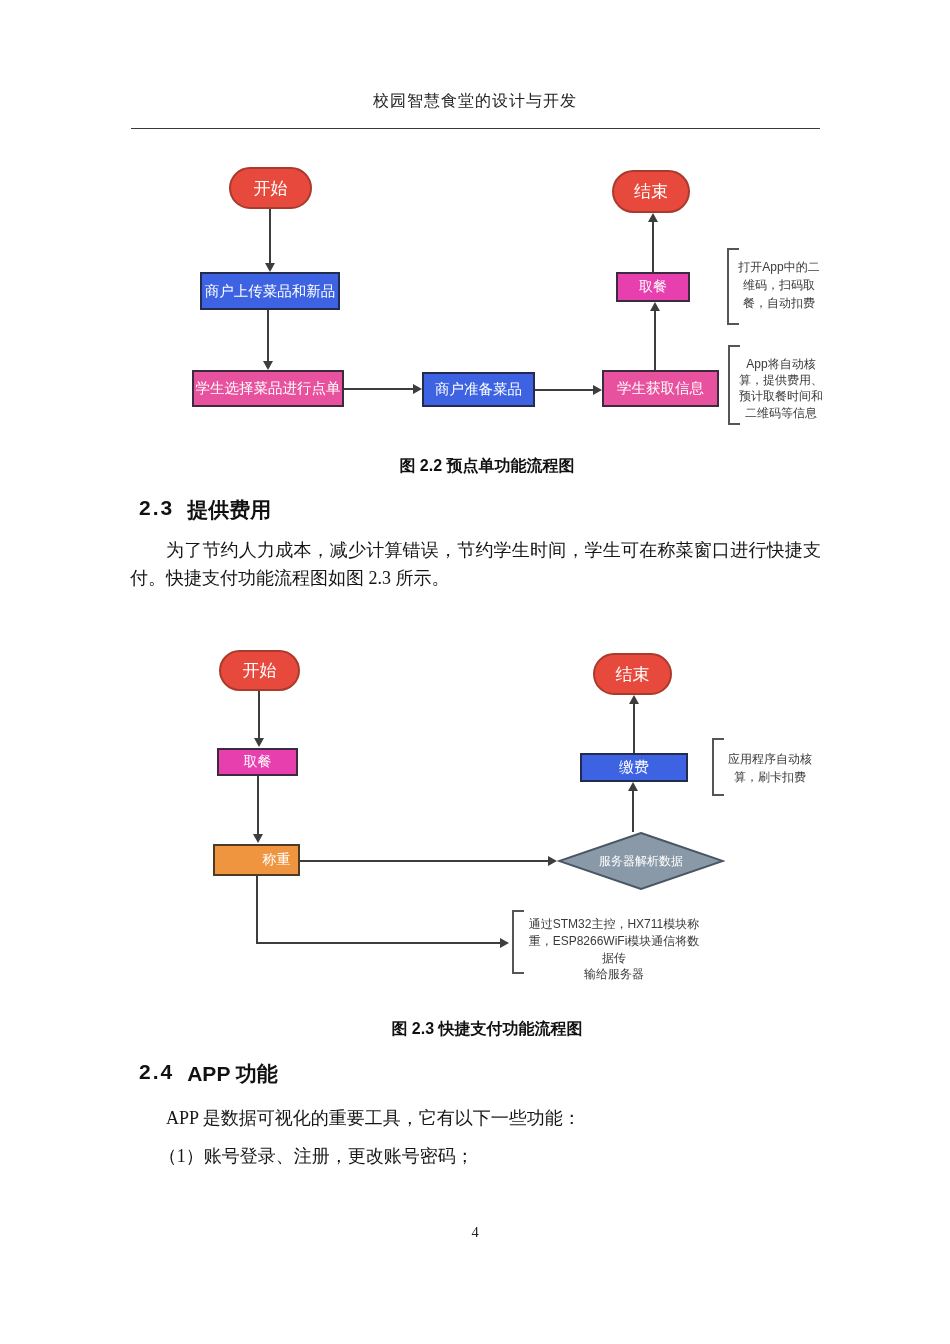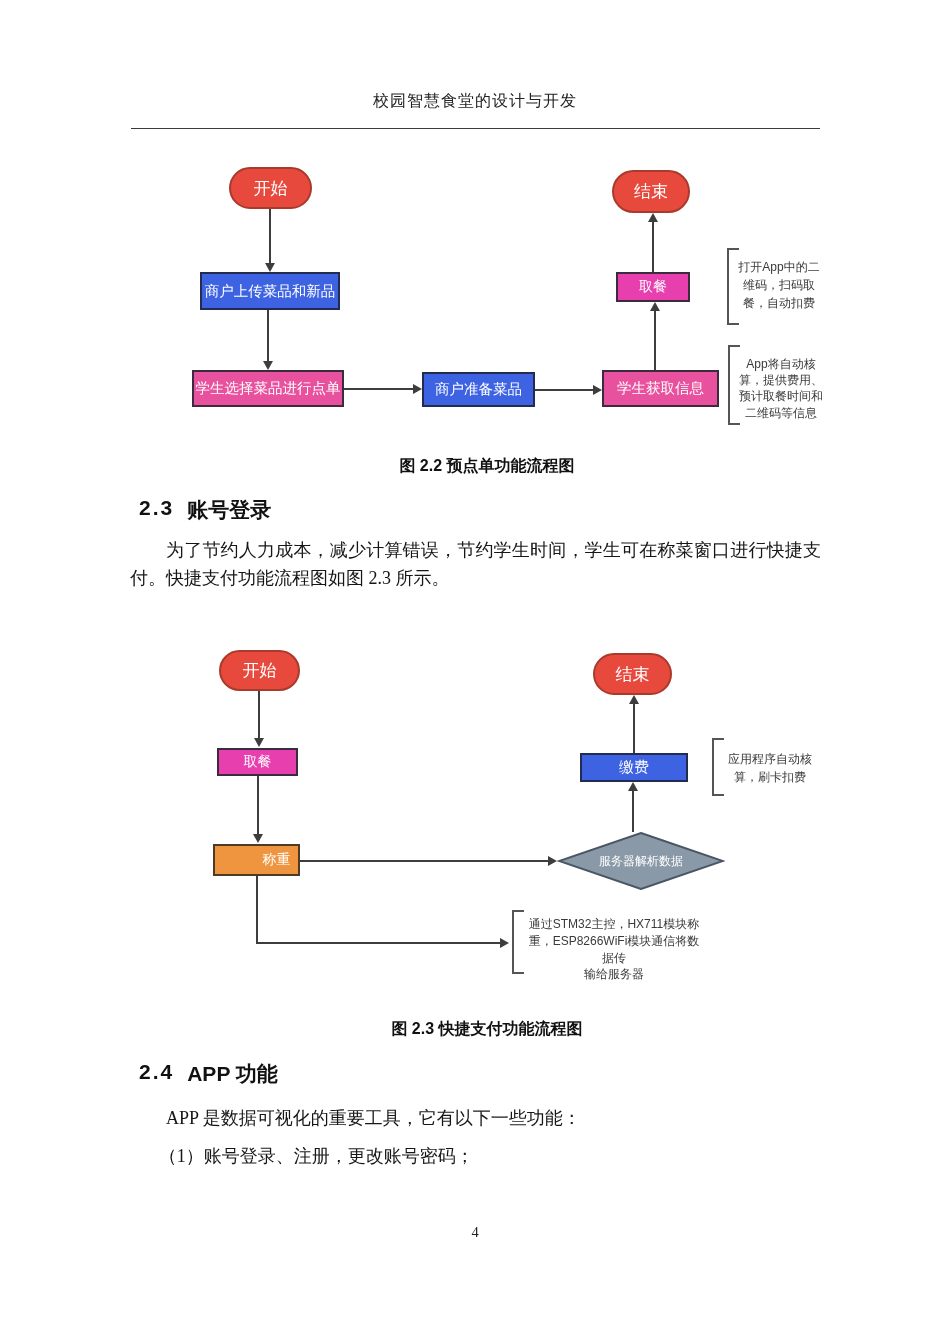--- a/index.html
+++ b/index.html
@@ -94,21 +94,21 @@
   <div class="bracket" style="left:728px;top:345px;height:80px;"></div>
   <div class="note" style="left:734px;top:356px;width:94px;line-height:1.35;">App将自动核
 算，提供费用、
 预计取餐时间和
 二维码等信息</div>
 
   <div class="fig-caption" style="top:456px;">图 2.2 预点单功能流程图</div>
 
   <div class="section-heading" style="top:496px;">
     <span class="num">2.3</span>
-    <span>账号登录</span>
+    <span>提供费用</span>
   </div>
 
   <div class="body-para" style="top:536px;">为了节约人力成本，减少计算错误，节约学生时间，学生可在称菜窗口进行快捷支付。快捷支付功能流程图如图 2.3 所示。</div>
 
   <div class="node stadium" style="left:219px;top:650px;width:81px;height:41px;">开始</div>
   <div class="node stadium" style="left:593px;top:653px;width:79px;height:42px;">结束</div>
   <div class="node rect-magenta" style="left:217px;top:748px;width:81px;height:28px;">取餐</div>
   <div class="node rect-blue" style="left:580px;top:753px;width:108px;height:29px;font-size:15px;">缴费</div>
   <div class="node rect-orange" style="left:213px;top:844px;width:87px;height:32px;padding-left:40px;">称重</div>
 

